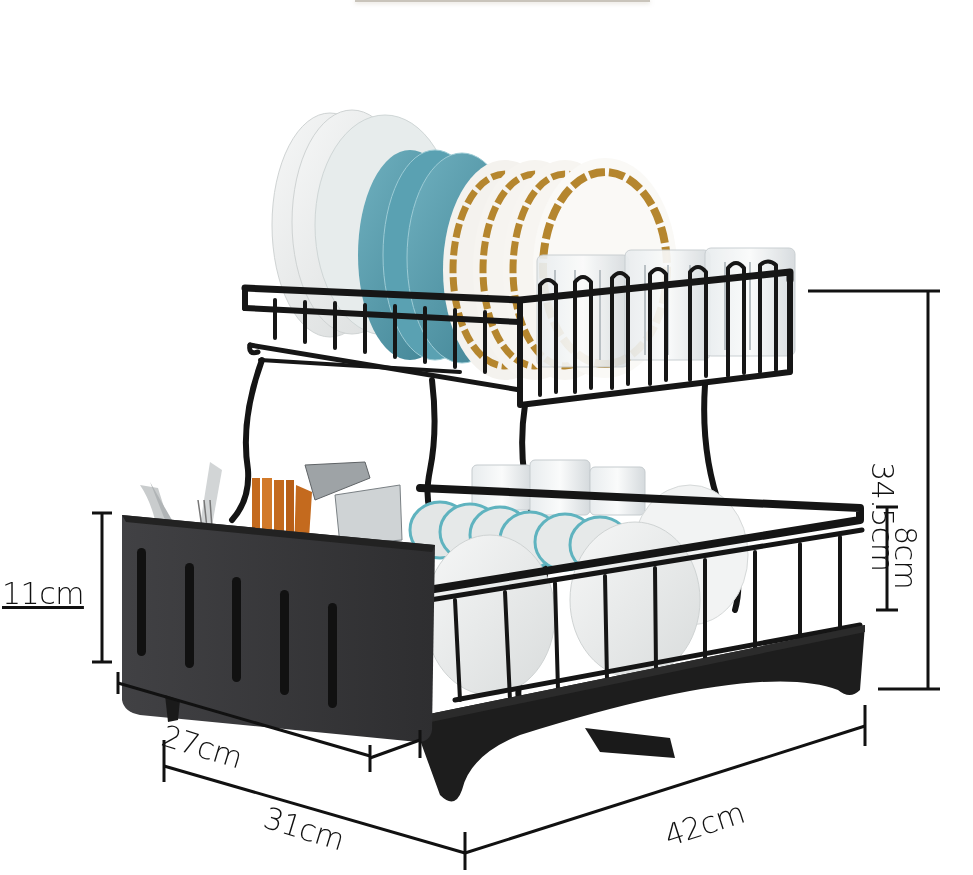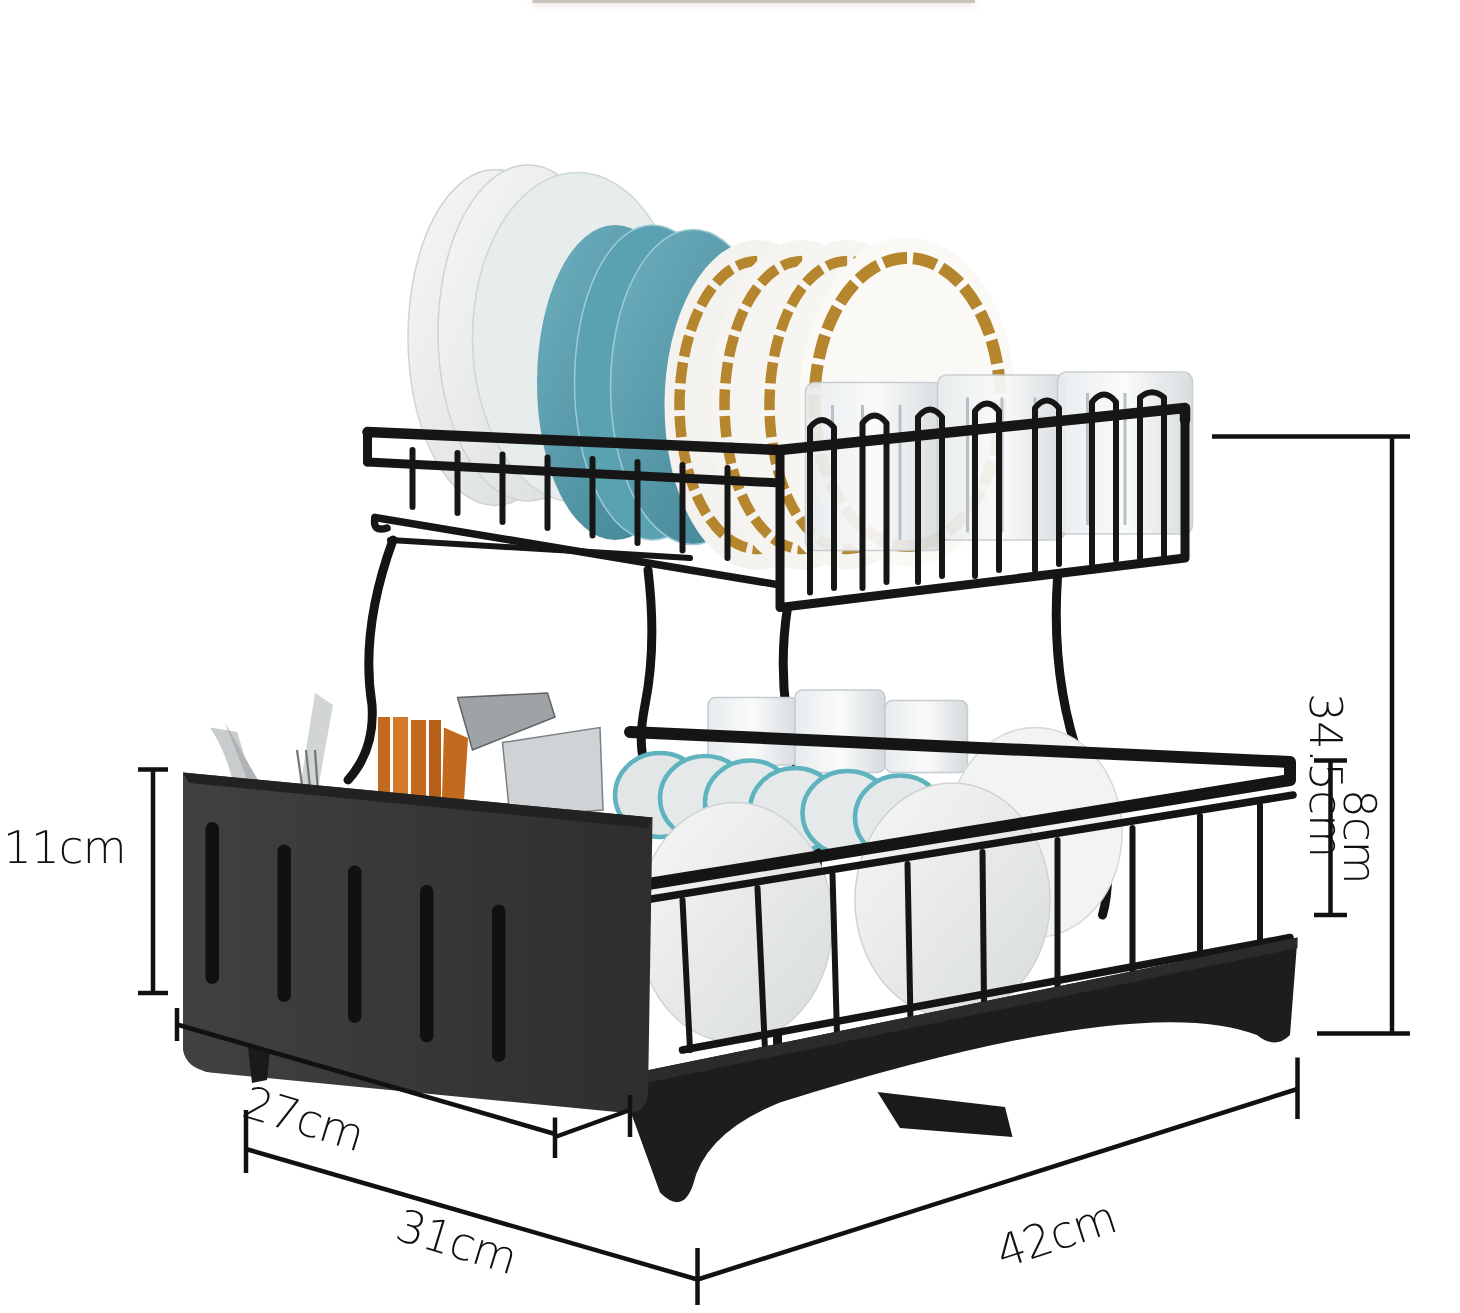--- a/index.html
+++ b/index.html
@@ -204,17 +204,17 @@
       <path d="M164 766 L465 853"></path>
 
       <path d="M465 832 L465 870"></path>
       <path d="M465 853 L865 726"></path>
       <path d="M865 705 L865 746"></path>
     </g>
   </svg>
 
   <div class="dim-label" style="left:900px;top:462px;transform:rotate(90deg);transform-origin:left top;">34.5cm</div>
   <div class="dim-label" style="left:923px;top:526px;transform:rotate(90deg);transform-origin:left top;">8cm</div>
-  <div class="dim-label" style="left:2px;top:548px;">11cm</div>
+  <div class="dim-label" style="left:2px;top:576px;text-decoration:underline;">11cm</div>
   <div class="dim-label" style="left:168px;top:718px;transform:rotate(17deg);transform-origin:left top;">27cm</div>
   <div class="dim-label" style="left:270px;top:800px;transform:rotate(17deg);transform-origin:left top;">31cm</div>
   <div class="dim-label" style="left:660px;top:820px;transform:rotate(-18deg);transform-origin:left top;">42cm</div>
 </div>
 
 </body></html>

